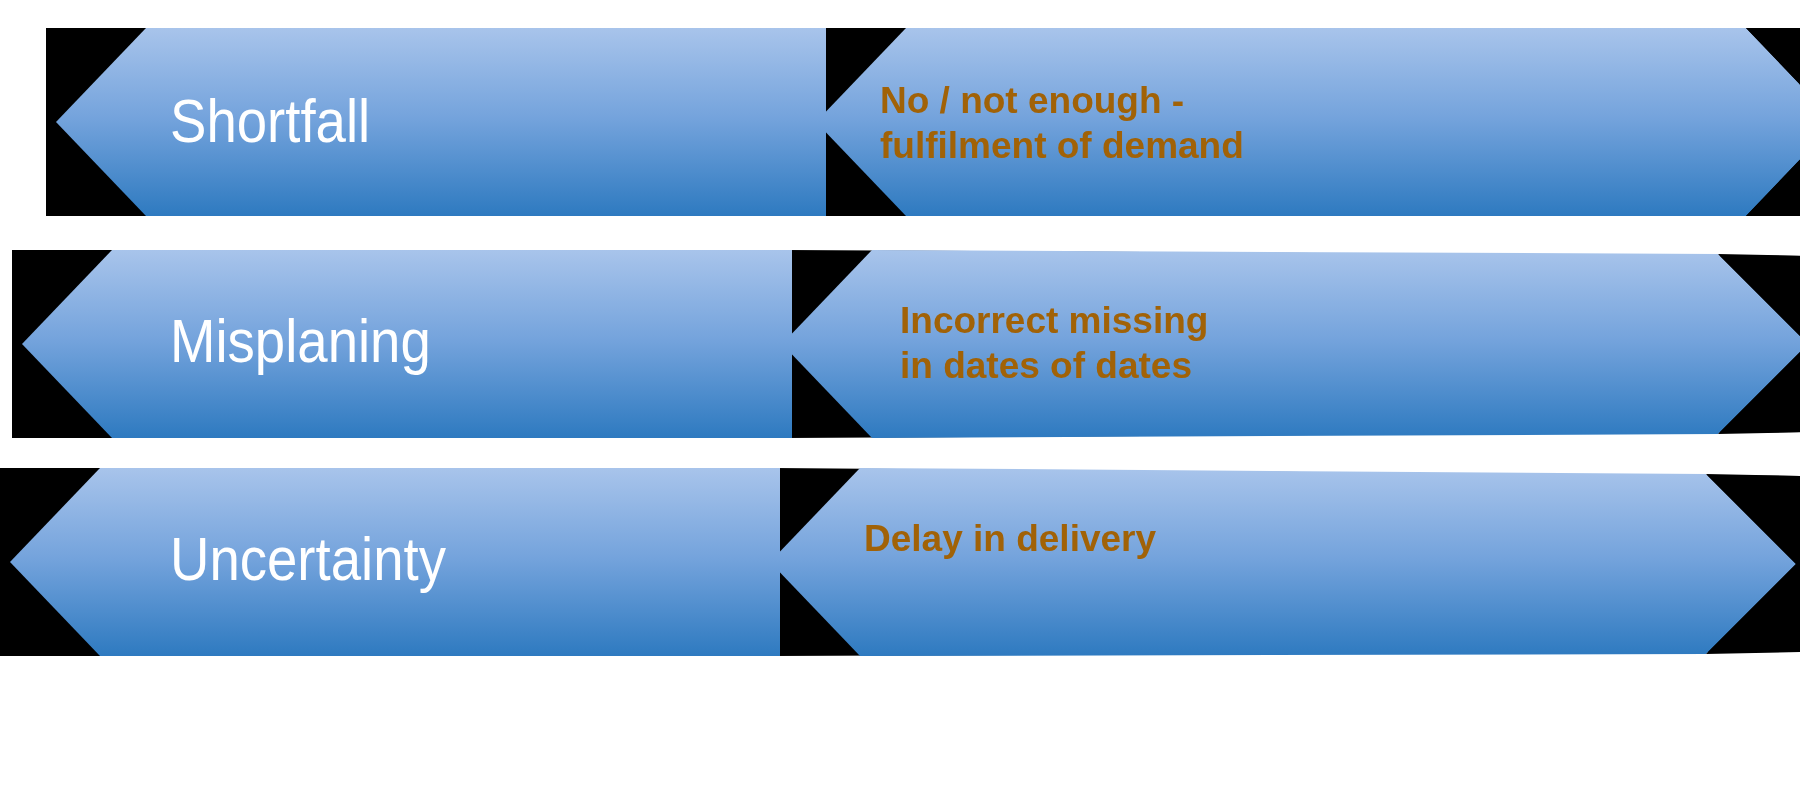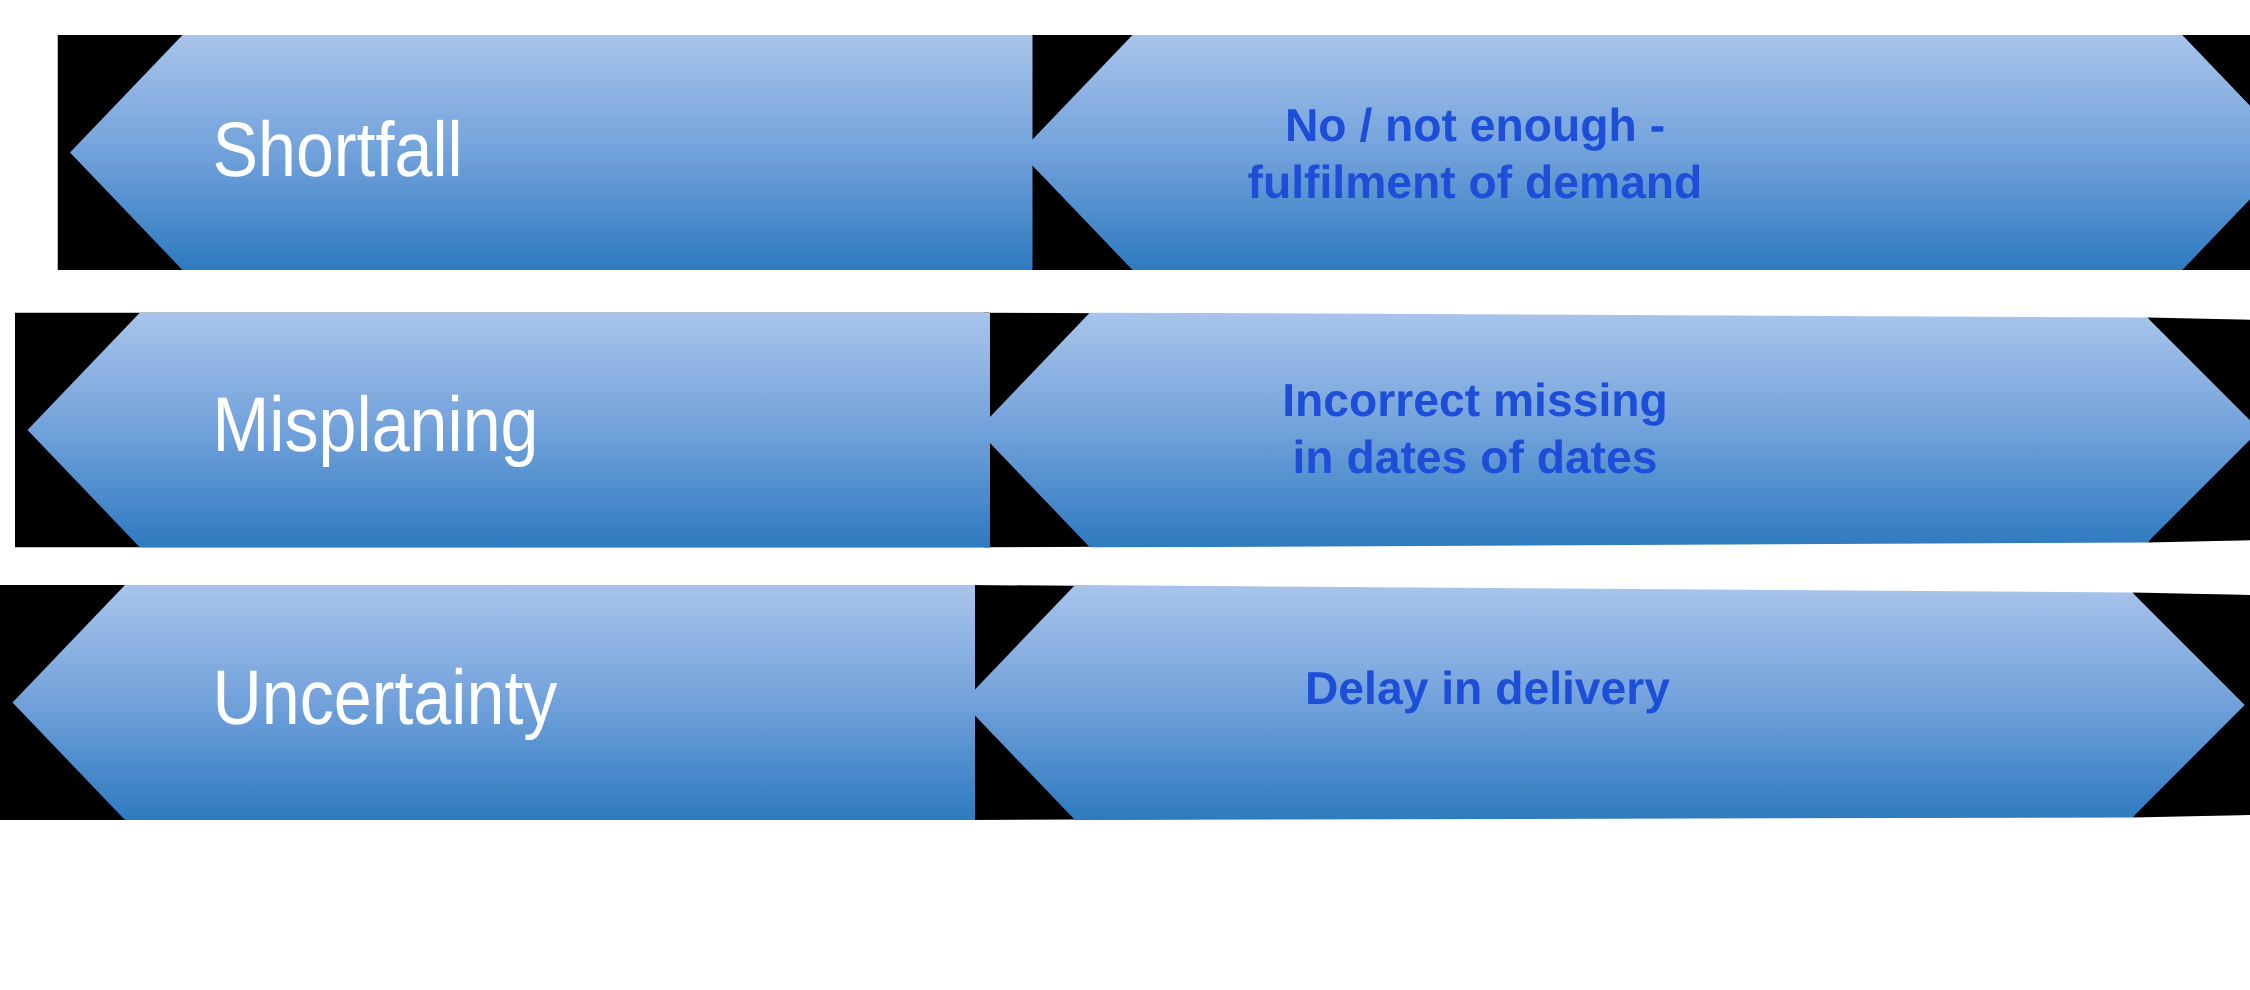--- a/index.html
+++ b/index.html
@@ -41,26 +41,26 @@
     line-height: 1.05;
     letter-spacing: 0px;
     white-space: nowrap;
     text-align: left;
     transform: scaleX(0.88);
     transform-origin: left center;
   }
 
   .label-right {
     position: absolute;
-    color: #1d4ed8;
+    color: #a16207;
     font-family: "Liberation Sans", sans-serif;
     font-weight: 700;
     font-size: 37px;
     line-height: 1.22;
-    text-align: center;
+    text-align: left;
     white-space: nowrap;
   }
   .label-right .ln { display: block; }
 </style>
 </head>
 <body>
 
 <div id="stage">
 
   <div class="row" style="top:28px;height:188px;padding-left:46px;">
@@ -121,18 +121,18 @@
           <stop offset="100%" stop-color="#2E7AC0"></stop>
         </linearGradient>
       </defs>
       <rect x="0" y="0" width="780" height="188" fill="#000000"></rect>
       <polygon points="775,0 1800,8 1800,184 775,188" fill="#000000"></polygon>
       <polygon points="100,0 780,0 780,188 100,188 10,94" fill="url(#g3)"></polygon>
       <polygon points="860,0 1706,6 1796,96 1706,186 860,188 770,94" fill="url(#g3)"></polygon>
       <polygon points="1706,6 1800,8 1800,184 1706,186 1796,96" fill="#000000"></polygon>
     </svg>
     <div class="label-left" style="left:170px;top:58px;">Uncertainty</div>
-    <div class="label-right" style="left:890px;top:48px;width:600px;margin-top:12px;">
+    <div class="label-right" style="left:864px;top:48px;width:600px;">
       <span class="ln">Delay in delivery</span>
     </div>
   </div>
 
 </div>
 
 </body></html>

